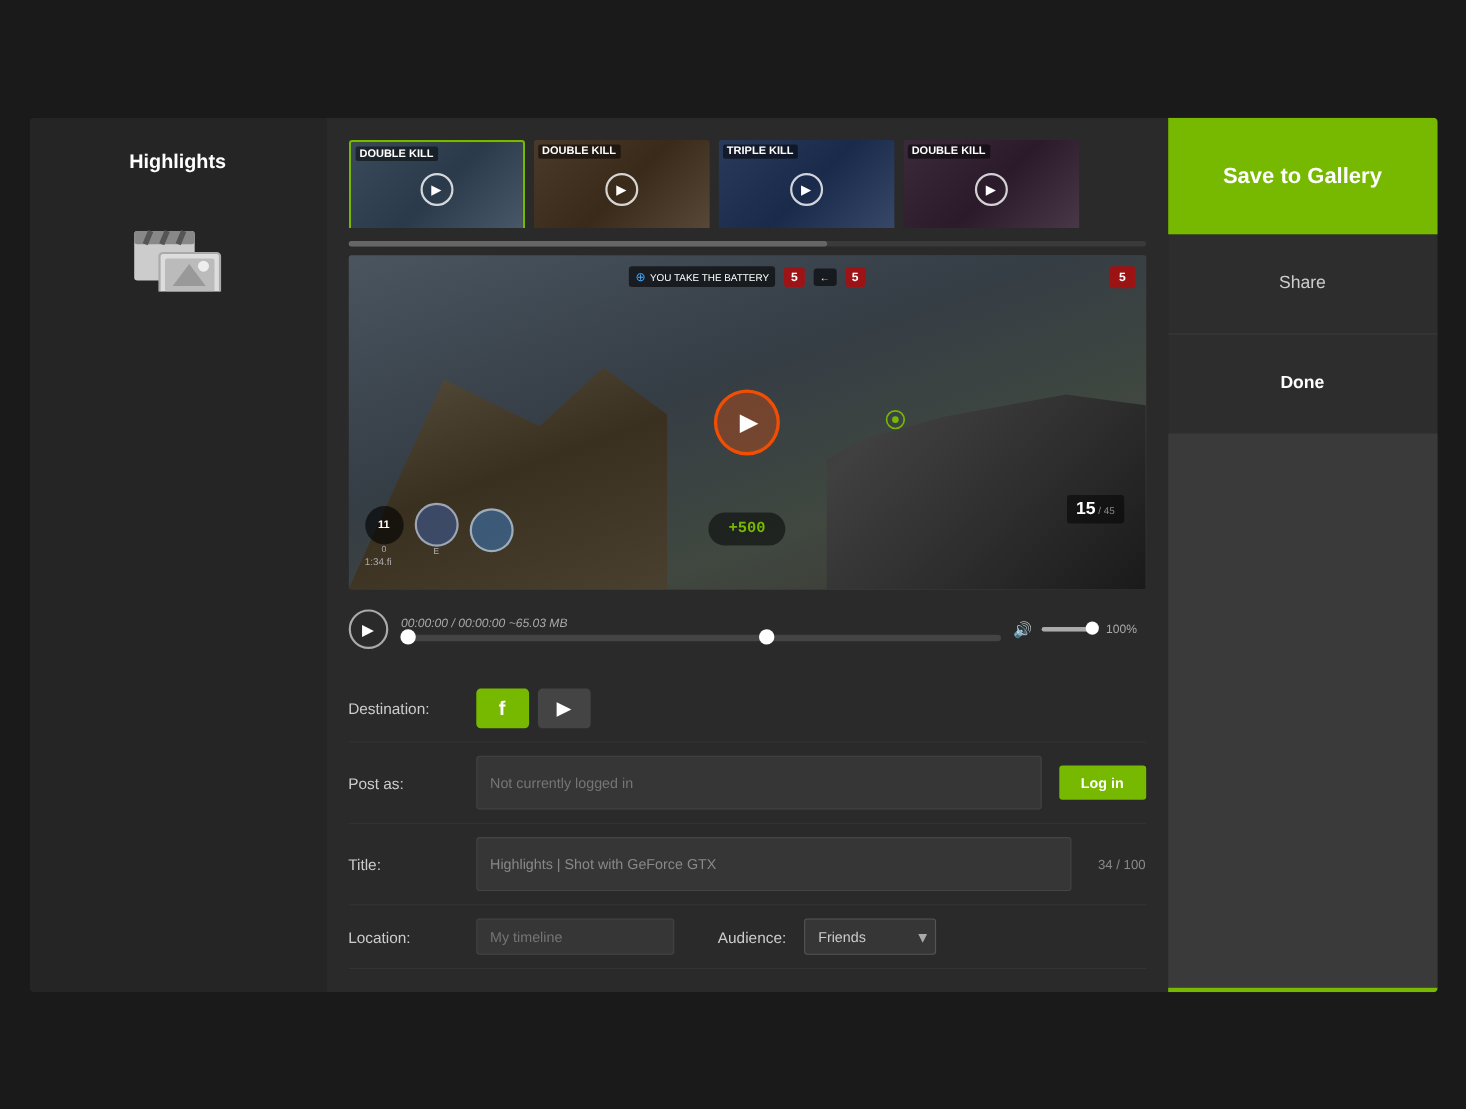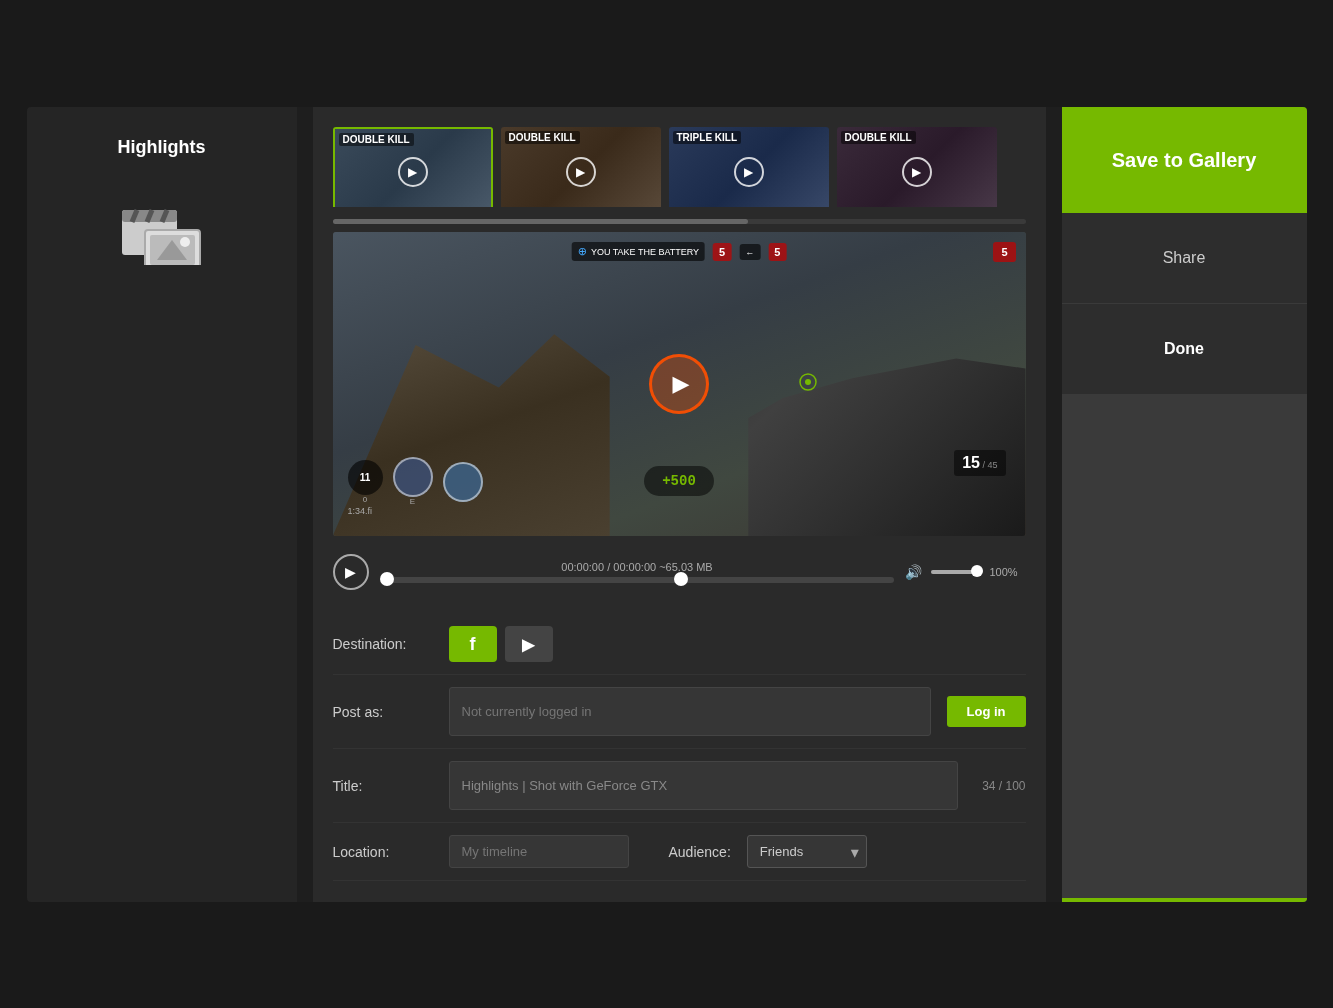--- a/index.html
+++ b/index.html
@@ -15,21 +15,20 @@
     }
 
     .app-container {
       width: 1280px;
       height: 795px;
       background: #1e1e1e;
       display: flex;
       border-radius: 4px;
       overflow: hidden;
       position: relative;
-      gap: 16px;
     }
 
     
     .sidebar {
       width: 270px;
       background: #252525;
       display: flex;
       flex-direction: column;
       align-items: center;
       padding-top: 30px;
@@ -254,21 +253,21 @@
     .timeline-container {
       flex: 1;
       display: flex;
       flex-direction: column;
       gap: 4px;
     }
 
     .timeline-info {
       color: #aaa;
       font-size: 11px;
-      text-align: center;
+      font-style: italic;
     }
 
     .timeline-track {
       position: relative;
       height: 6px;
       background: #444;
       border-radius: 3px;
     }
 
     .timeline-fill {

